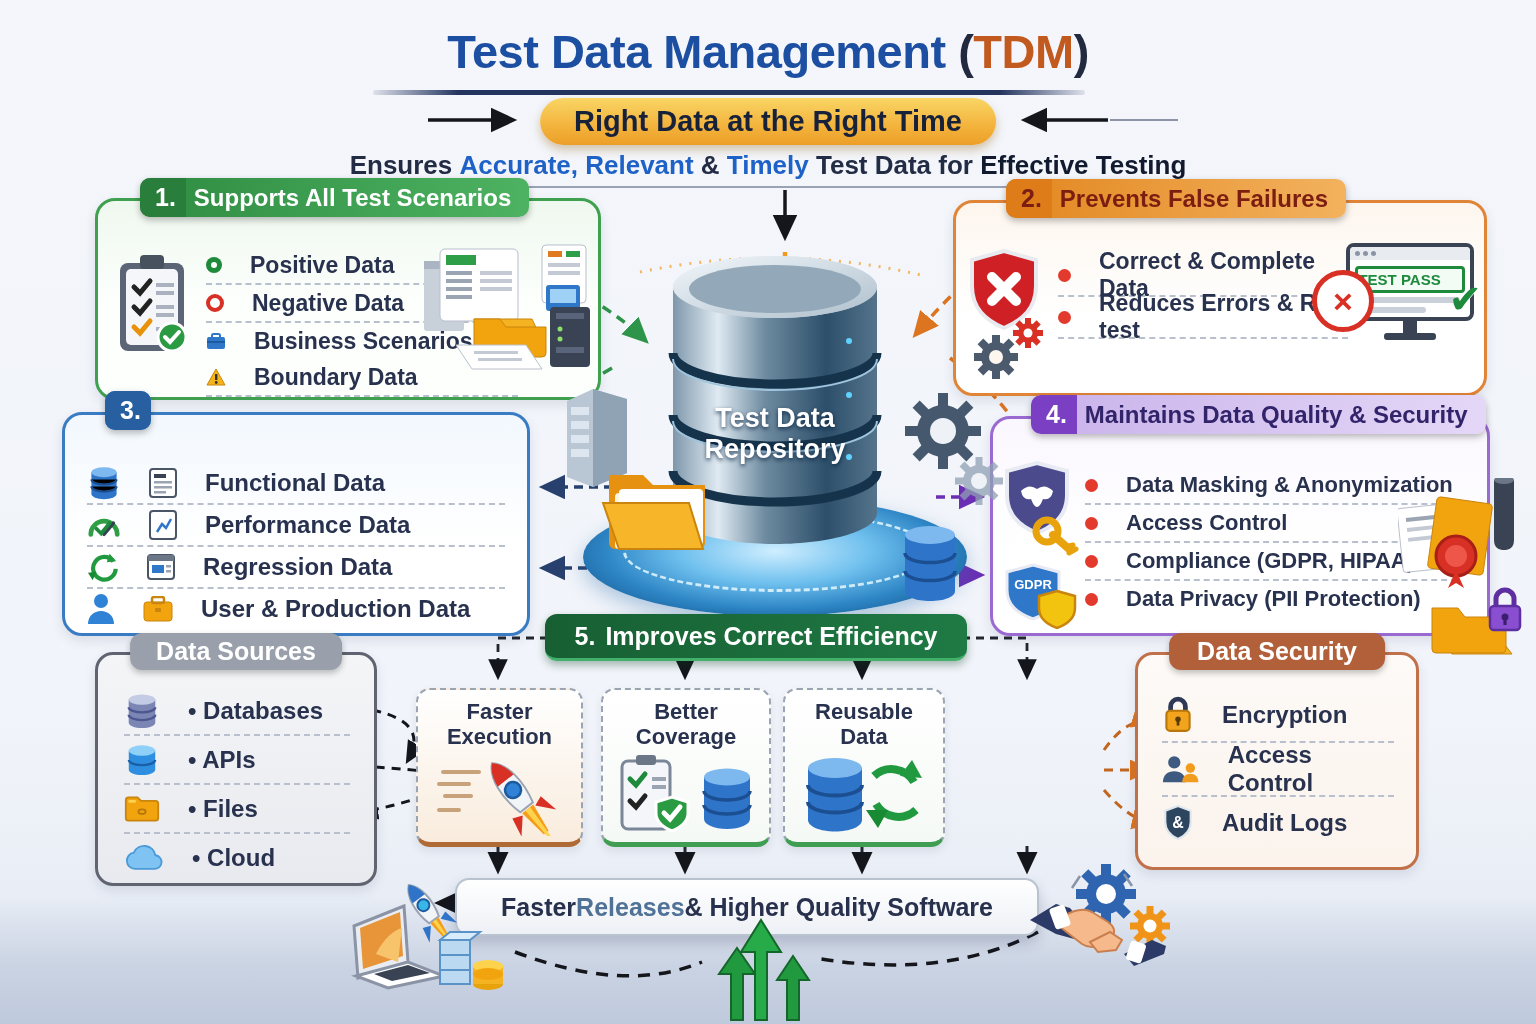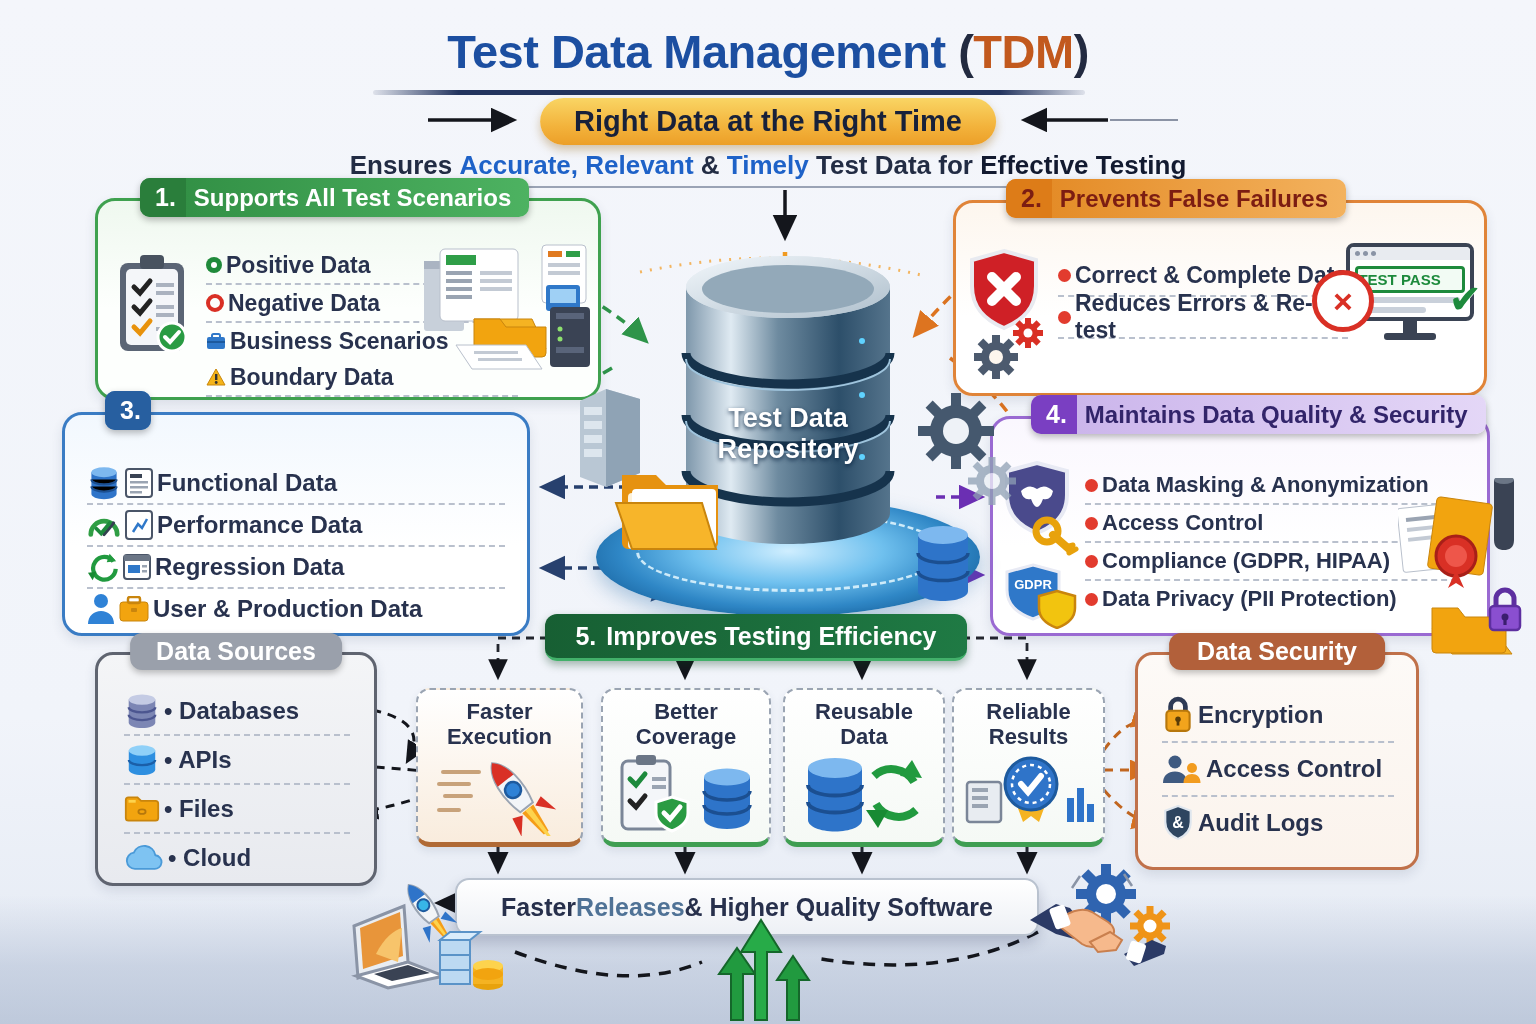--- a/index.html
+++ b/index.html
@@ -22,21 +22,21 @@
   .tagline{position:absolute;top:150px;left:0;width:100%;text-align:center;font-size:26px;font-weight:700;color:#222c44;}
   .tagline .blue{color:#1e62c8;font-weight:800;}
   .tagline .strong{color:#121a30;font-weight:800;}
   .tagline-underline{position:absolute;top:186px;left:368px;width:836px;height:2px;background:#9aa3b5;}
   
   .panel{position:absolute;border-radius:20px;border:3px solid;box-shadow:0 5px 12px rgba(40,55,90,.12);}
   .hdr{position:absolute;display:flex;align-items:stretch;border-radius:10px;overflow:hidden;
     box-shadow:0 3px 7px rgba(0,0,0,.28);font-weight:800;white-space:nowrap;}
   .hdr .num{display:flex;align-items:center;padding:5px 10px 5px 15px;font-size:25px;}
   .hdr .ttl{display:flex;align-items:center;padding:5px 18px 5px 8px;font-size:24px;}
-  .row{display:flex;align-items:center;gap:4px;font-weight:700;color:#28324e;
+  .row{display:flex;align-items:center;gap:28px;font-weight:700;color:#28324e;
     border-bottom:2px dashed #b9c0cd;}
   .row.last{border-bottom:none;}
   .dot{width:13px;height:13px;border-radius:50%;background:#e23b2e;flex:0 0 auto;}
   
   .p1{left:95px;top:198px;width:500px;height:196px;border-color:#3fa14f;
     background:linear-gradient(180deg,#eff8ef 0%,#fdfffd 55%);}
   .p1 .hdr{left:42px;top:-23px;background:linear-gradient(90deg,#2f8c42,#4db261);color:#fff;}
   .p1 .hdr .num{background:#2a7e3b;}
   .p1 .rows{position:absolute;left:108px;top:46px;width:312px;}
   .p1 .row{height:36px;font-size:23px;}
@@ -91,21 +91,21 @@
     box-shadow:0 3px 6px rgba(0,0,0,.25);}
   .sec .rows{position:absolute;left:24px;top:34px;width:232px;}
   .sec .row{height:52px;font-size:24px;font-weight:800;}
   
   .bbanner{position:absolute;left:455px;top:878px;width:580px;height:54px;border-radius:14px;
     background:linear-gradient(180deg,#ffffff,#edf0f5);border:2px solid #b9c2cf;
     box-shadow:0 7px 14px rgba(30,40,80,.22);display:flex;align-items:center;justify-content:center;
     font-size:25px;font-weight:800;color:#27304c;}
   .bbanner .slate{color:#4f7296;}
   
-  .repo{position:absolute;left:588px;top:245px;width:400px;height:375px;}
+  .repo{position:absolute;left:575px;top:245px;width:400px;height:375px;}
   .platform{position:absolute;left:8px;bottom:4px;width:384px;height:118px;border-radius:50%;
     background:radial-gradient(ellipse at 50% 45%,#cfeeff 0%,#6fc0ee 35%,#2f87c6 62%,#1d6aa6 78%,rgba(25,90,150,.12) 80%);
     box-shadow:0 8px 20px rgba(40,110,170,.35);}
   .platform-ring{position:absolute;left:48px;bottom:28px;width:304px;height:74px;border-radius:50%;
     border:3px dashed rgba(230,248,255,.85);}
   .repo-label{position:absolute;left:0;width:100%;top:158px;text-align:center;color:#fff;
     font-size:27px;font-weight:800;line-height:1.15;text-shadow:0 2px 4px rgba(5,30,60,.8);z-index:5;}
   .repo svg.cyl{position:absolute;left:78px;top:0;}
   
   .art-abs{position:absolute;}
@@ -544,21 +544,21 @@
     </svg>
     <svg class="art-abs" style="left:322px;top:278px;" width="66" height="82" viewBox="0 0 66 82">
       <path d="M8 12v56c0 6 11 10 25 10s25-4 25-10V12" fill="#2e74c9"></path>
       <ellipse cx="33" cy="12" rx="25" ry="9" fill="#7db8ef"></ellipse>
       <path d="M8 30c0 5.5 11 9.5 25 9.5S58 35.5 58 30M8 48c0 5.5 11 9.5 25 9.5S58 53.5 58 48" stroke="#1b4f91" stroke-width="3.5" fill="none"></path>
     </svg>
   </div>
 
   <div class="p5hdr">
     <span>5.</span>
-    <span>Improves Testing Efficiency</span>
+    <span>Improves Correct Efficiency</span>
   </div>
 
   <div class="card c1">
     <div class="ct">
         <div>Faster</div>
         <div>Execution</div>
       </div>
     <div class="art">
       <svg width="130" height="84" viewBox="0 0 130 84">
         <rect x="6" y="18" width="40" height="4" rx="2" fill="#c8a27a"></rect>
@@ -605,41 +605,20 @@
       </div>
     <div class="art">
       <svg width="140" height="84" viewBox="0 0 140 84">
         <path d="M14 16v52c0 6.5 12 11.5 27 11.5S68 74.5 68 68V16" fill="#2e74c9"></path>
         <ellipse cx="41" cy="16" rx="27" ry="10" fill="#7db8ef"></ellipse>
         <path d="M14 33c0 6 12 10.5 27 10.5S68 39 68 33M14 50c0 6 12 10.5 27 10.5S68 56 68 50" stroke="#1b4f91" stroke-width="4" fill="none"></path>
         <path d="M120 30a26 26 0 00-40-6" stroke="#219a3f" stroke-width="8" fill="none"></path>
         <path d="M118 8l10 18-22-2z" fill="#219a3f"></path>
         <path d="M82 52a26 26 0 0040 6" stroke="#219a3f" stroke-width="8" fill="none"></path>
         <path d="M84 76L72 58l22 0z" fill="#188a33"></path>
-      </svg>
-    </div>
-  </div>
-  <div class="card c4">
-    <div class="ct">
-        <div>Reliable</div>
-        <div>Results</div>
-      </div>
-    <div class="art">
-      <svg width="132" height="84" viewBox="0 0 132 84">
-        <rect x="4" y="30" width="34" height="40" rx="3" fill="#e8ecf1" stroke="#7b8698" stroke-width="2.5"></rect>
-        <rect x="9" y="36" width="16" height="4" fill="#9aa4b2"></rect>
-          <rect x="9" y="44" width="16" height="4" fill="#9aa4b2"></rect>
-          <rect x="9" y="52" width="16" height="4" fill="#9aa4b2"></rect>
-        <path d="M52 48l8 22 8-6 8 6 8-22z" fill="#f5b322"></path>
-        <circle cx="68" cy="32" r="26" fill="#2f74c9" stroke="#1d5a9e" stroke-width="3"></circle>
-        <circle cx="68" cy="32" r="19" fill="none" stroke="#fff" stroke-width="2.5" stroke-dasharray="4 4"></circle>
-        <path d="M58 32l7 8 13-16" stroke="#fff" stroke-width="6" fill="none" stroke-linecap="round"></path>
-        <rect x="104" y="46" width="7" height="24" fill="#2f74c9"></rect>
-          <rect x="114" y="36" width="7" height="34" fill="#2f74c9"></rect>
-          <rect x="124" y="52" width="7" height="18" fill="#2f74c9"></rect>
       </svg>
     </div>
   </div>
 
   <div class="panel ds">
     <div class="hdr2">Data Sources</div>
     <div class="rows">
       <div class="row">
         <svg width="36" height="38" viewBox="0 0 36 40">
             <path d="M4 8v24c0 3.5 6.3 6 14 6s14-2.5 14-6V8" fill="#7c86b4"></path>

